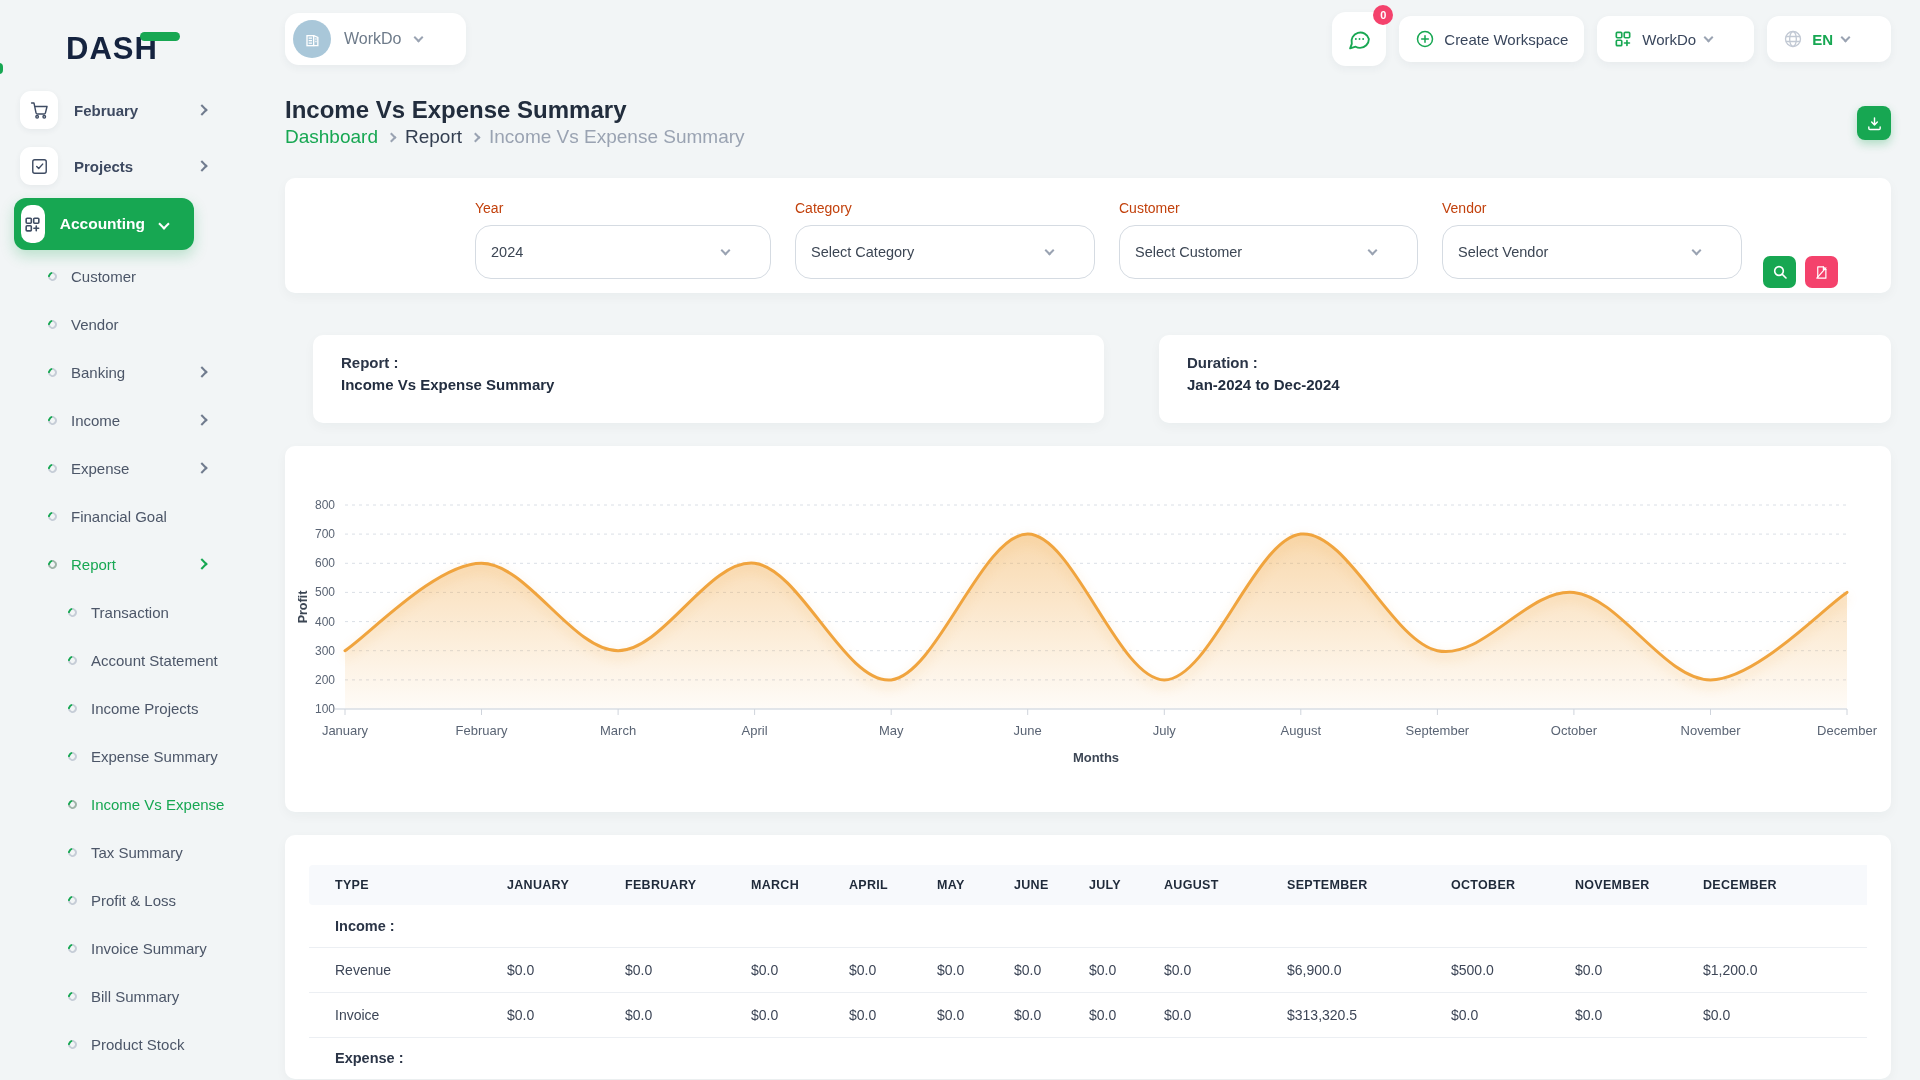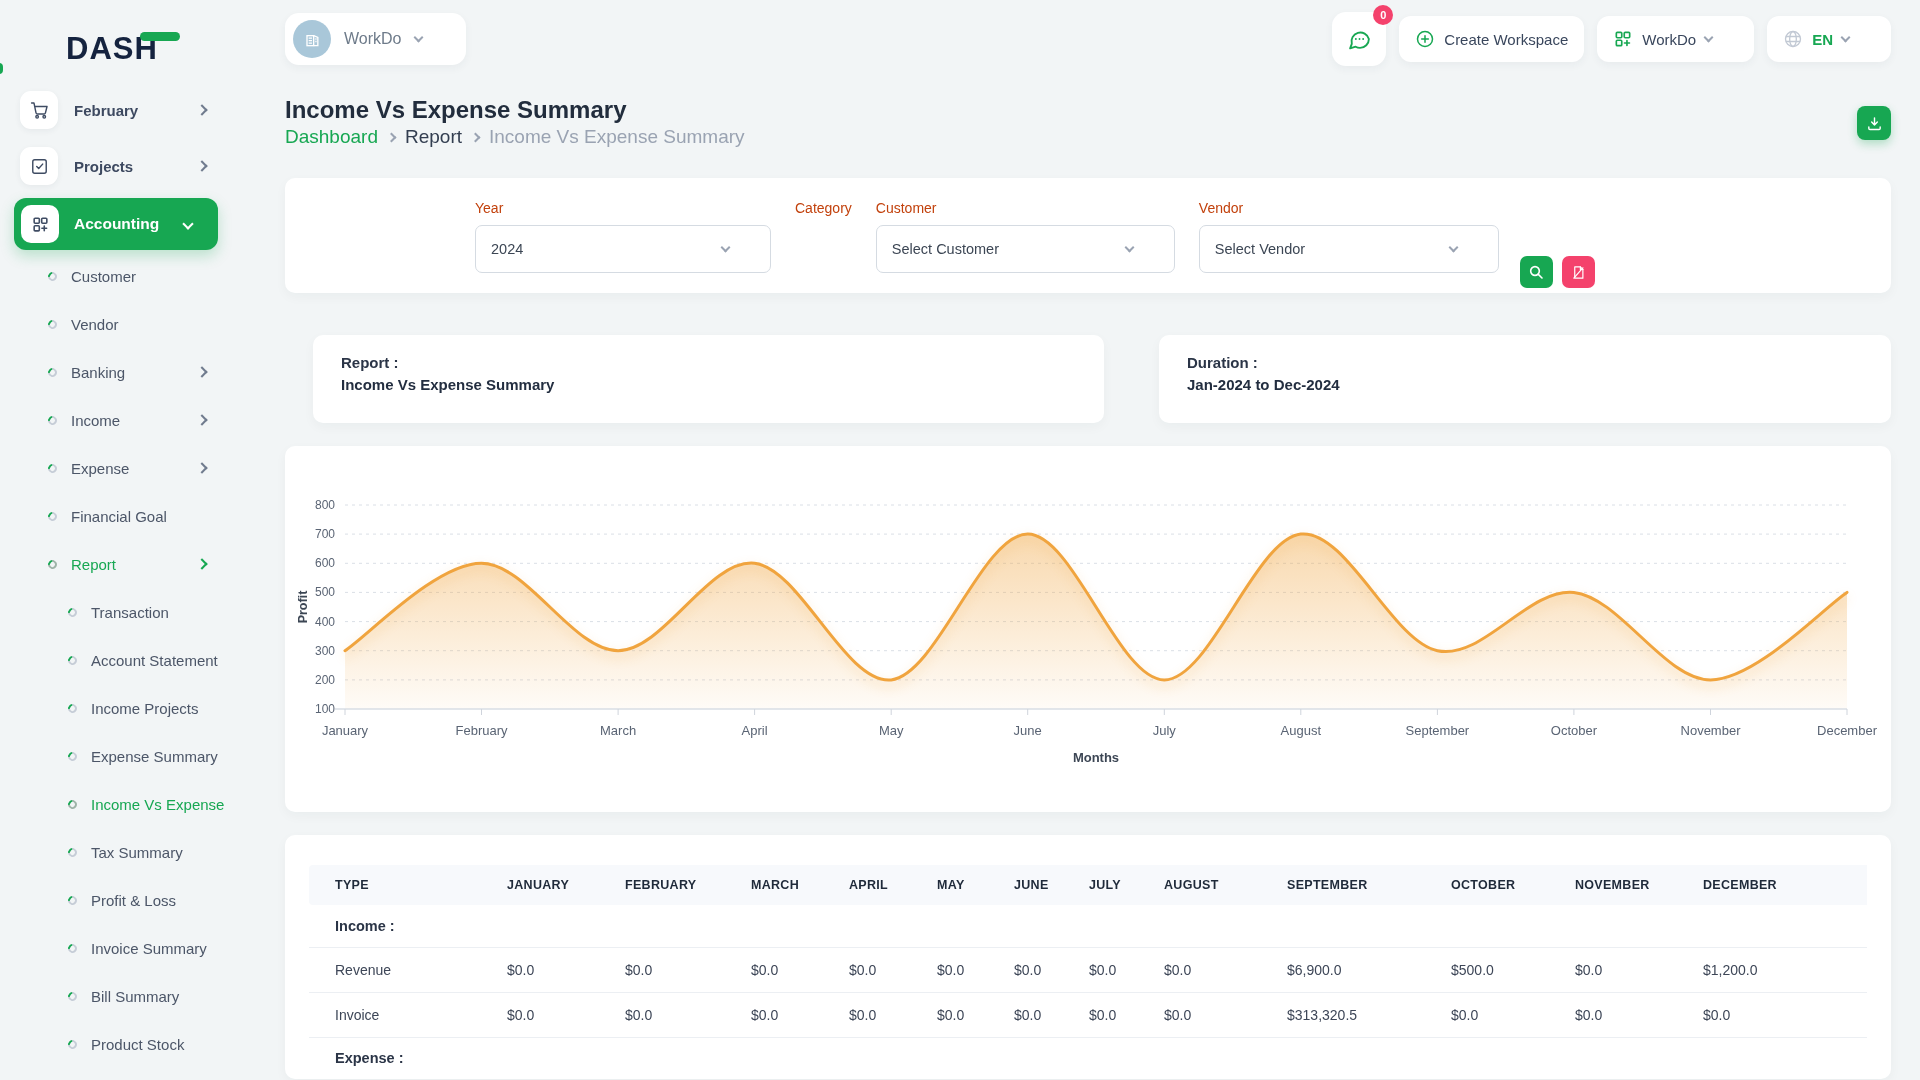--- a/index.html
+++ b/index.html
@@ -10,21 +10,21 @@
   
   .sidebar { position:fixed; left:0; top:0; width:232px; height:1080px; padding-top:16px; overflow:hidden; }
   .logo { height:66px; display:flex; align-items:center; padding-left:66px; }
   .logo-word { position:relative; font-size:31px; font-weight:900; letter-spacing:1px; color:#15233f; }
   .logo-dot { position:absolute; left:-16px; top:14px; width:11px; height:11px; border-radius:4px; background:#17a752; }
   .logo-bar { position:absolute; right:-22px; top:13px; width:40px; height:9px; border-radius:5px; background:#17a752; }
   .srow { height:56px; display:flex; align-items:center; padding-left:20px; gap:16px; }
   .srow .icon-sq { width:38px; height:38px; background:#fff; border-radius:11px; box-shadow:0 2px 6px rgba(40,50,70,.06); display:flex; align-items:center; justify-content:center; }
   .srow .icon-sq svg { width:19px; height:19px; }
   .srow .lbl { font-size:15px; font-weight:600; color:#3d4960; flex:1; }
-  .pill { margin:4px 0 2px 14px; width:204px; height:52px; background:#17a752; border-radius:12px; display:flex; align-items:center; padding-left:7px; gap:15px; box-shadow:0 6px 14px rgba(23,167,82,.25); }
+  .pill { margin:4px 0 2px 14px; width:180px; height:52px; background:#17a752; border-radius:12px; display:flex; align-items:center; padding-left:7px; gap:15px; box-shadow:0 6px 14px rgba(23,167,82,.25); }
   .pill .icon-sq { width:38px; height:38px; background:#fff; border-radius:10px; display:flex; align-items:center; justify-content:center; }
   .pill .icon-sq svg { width:19px; height:19px; }
   .pill .lbl { font-size:15.5px; font-weight:700; color:#fff; flex:1; }
   .subrow { height:48px; display:flex; align-items:center; gap:14px; padding-left:48px; }
   .subrow.lv2 { padding-left:68px; }
   .subrow .lbl { font-size:15px; font-weight:500; color:#4c5668; flex:1; }
   .subrow.active .lbl { color:#17a752; }
   .dot { width:9px; height:9px; border-radius:50%; border:2px solid #c6cdd7; border-left-color:#17a752; transform:rotate(40deg); flex:none; }
   .subrow.active .dot { border-color:#9fb3a8; border-left-color:#17a752; }
   .chev { width:8px; height:8px; border-right:2px solid #707b8e; border-bottom:2px solid #707b8e; display:inline-block; flex:none; }
@@ -53,21 +53,21 @@
   .crumbs .c1 { color:#17a752; }
   .crumbs .c2 { color:#333e50; }
   .crumbs .c3 { color:#9aa3b2; }
   .dl-btn { width:34px; height:34px; margin-top:10px; background:#17a752; border:none; border-radius:8px; display:flex; align-items:center; justify-content:center; box-shadow:0 4px 10px rgba(23,167,82,.3); }
 
   
   .card { background:#fff; border-radius:10px; box-shadow:0 4px 12px rgba(35,46,60,.04); }
   .filter-card { margin-top:30px; height:115px; padding:22px 24px 0 190px; display:flex; gap:24px; }
   .fgroup { display:flex; flex-direction:column; gap:9px; }
   .fgroup .flabel { font-size:14px; color:#c2410c; }
-  .fselect { height:48px; border:1px solid #d5dbe2; border-radius:7px; background:#fff; display:flex; align-items:center; justify-content:space-between; padding:0 15px; font-size:14.5px; color:#3c4654; }
+  .fselect { height:54px; border:1px solid #d5dbe2; border-radius:16px; background:#fff; display:flex; align-items:center; justify-content:space-between; padding:0 15px; font-size:14.5px; color:#3c4654; }
   .w1 { width:296px; } .w2 { width:300px; } .w3 { width:299px;text-align:center; } .w4 { width:300px; }
   .fbtns { display:flex; align-items:flex-end; gap:9px; padding-bottom:0; margin-left:-3px; }
   .sq-btn { width:33px; height:32px; border:none; border-radius:7px; display:flex; align-items:center; justify-content:center; margin-bottom:5px; }
   .sq-btn.green { background:#17a752; }
   .sq-btn.pink { background:#f4426c; }
 
   .sum-row { margin-top:42px; display:flex; gap:27px; }
   .sum-card { height:88px; padding:19px 28px;margin-left:28px; }
   .sum-card.a { width:791px; } .sum-card.b { flex:1; }
   .sum-label { font-size:15px; font-weight:600; color:#2b3547; }
@@ -288,20 +288,24 @@
   <div class="card filter-card">
     <div class="fgroup">
       <span class="flabel">Year</span>
       <div class="fselect w1 cursor">
         <span>2024</span>
           <span class="chev d sm" style="margin-top:-3px;"></span>
       </div>
     </div>
     <div class="fgroup">
       <span class="flabel">Category</span>
+      <div class="fselect w2 cursor">
+        <span>Select Category</span>
+          <span class="chev d sm" style="margin-top:-3px;"></span>
+      </div>
     </div>
     <div class="fgroup">
       <span class="flabel">Customer</span>
       <div class="fselect w3 cursor">
         <span>Select Customer</span>
           <span class="chev d sm" style="margin-top:-3px;"></span>
       </div>
     </div>
     <div class="fgroup">
       <span class="flabel">Vendor</span>

